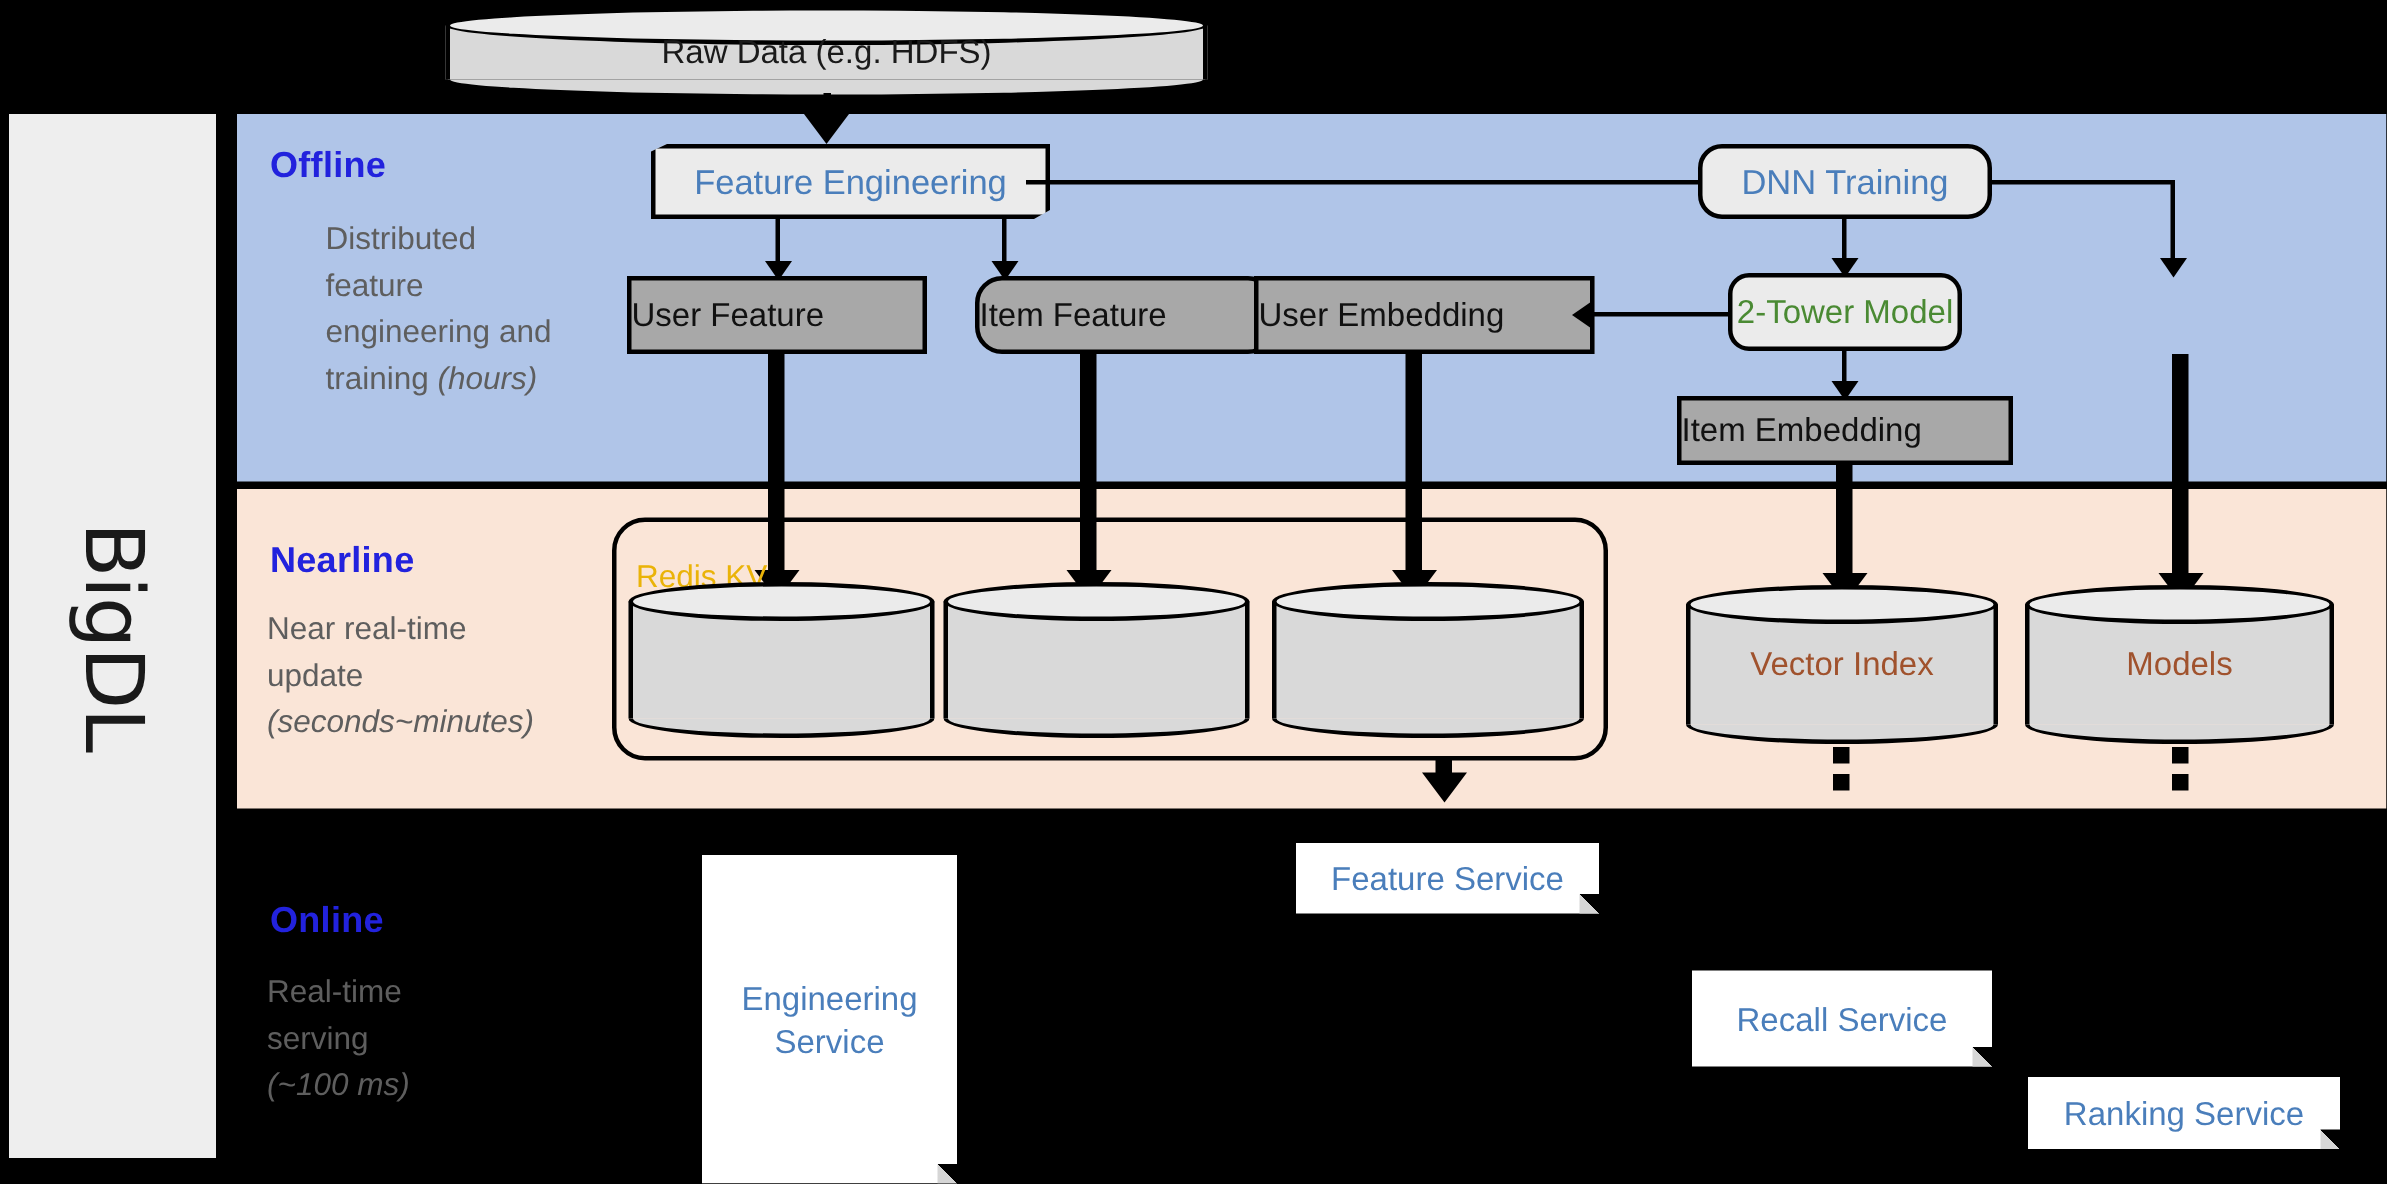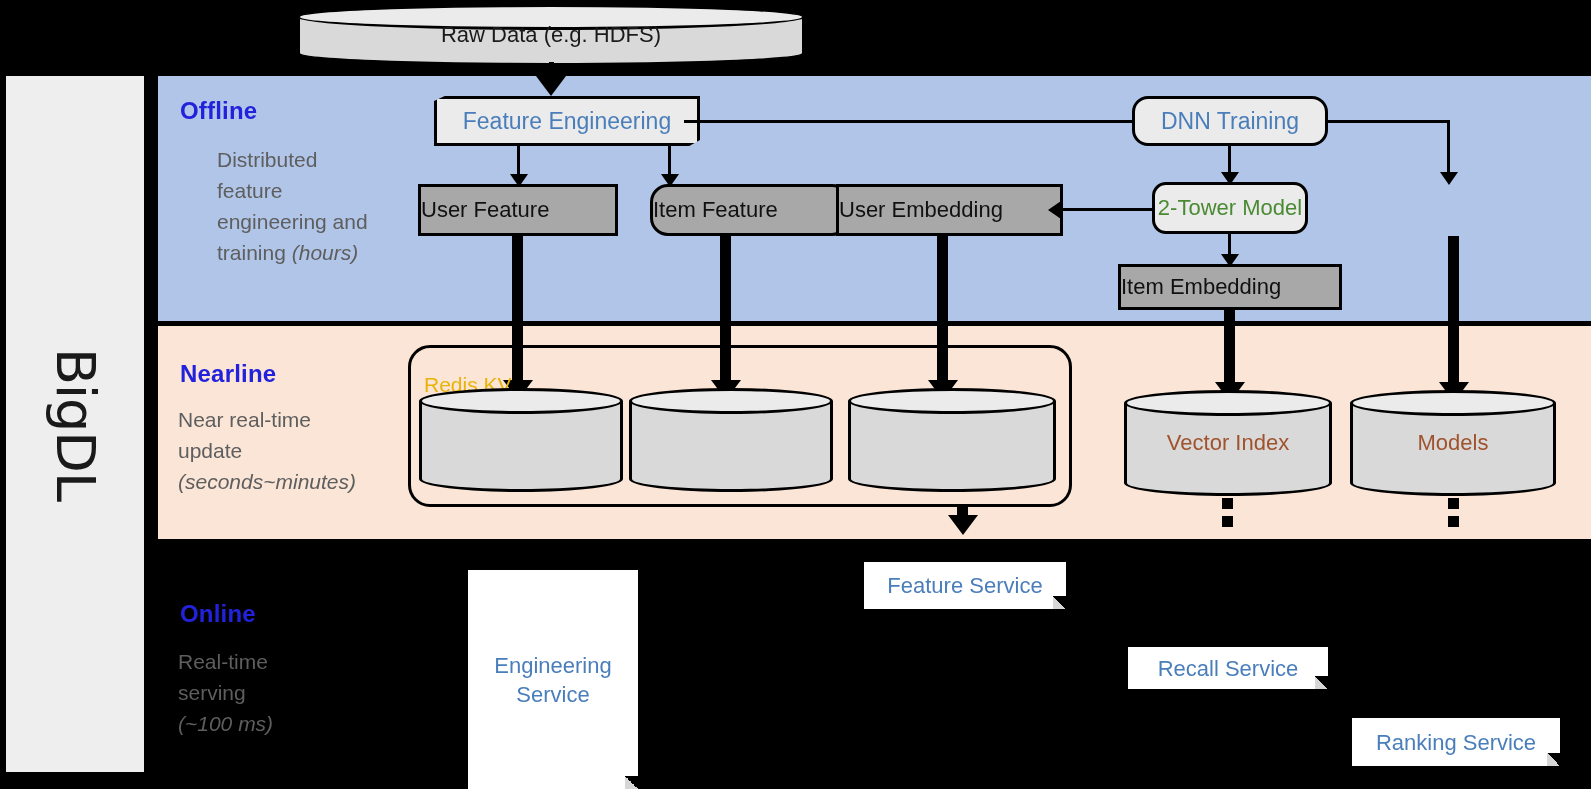--- a/index.html
+++ b/index.html
@@ -229,20 +229,20 @@
     <span>serving</span><br>
     <i>(~100 ms)</i>
   </div>
 
   <div class="notebox" style="left:468px;top:570px;width:170px;height:219px;">
     <span>Engineering Service</span>
   </div>
   <div class="notebox" style="left:864px;top:562px;width:202px;height:47px;">
     <span>Feature Service</span>
   </div>
-  <div class="notebox" style="left:1128px;top:647px;width:200px;height:42px;">
+  <div class="notebox" style="left:1128px;top:647px;width:200px;height:64px;">
     <span>Recall Service</span>
   </div>
   <div class="notebox" style="left:1352px;top:718px;width:208px;height:48px;">
     <span>Ranking Service</span>
   </div>
 
 </div>
 
 </body></html>

